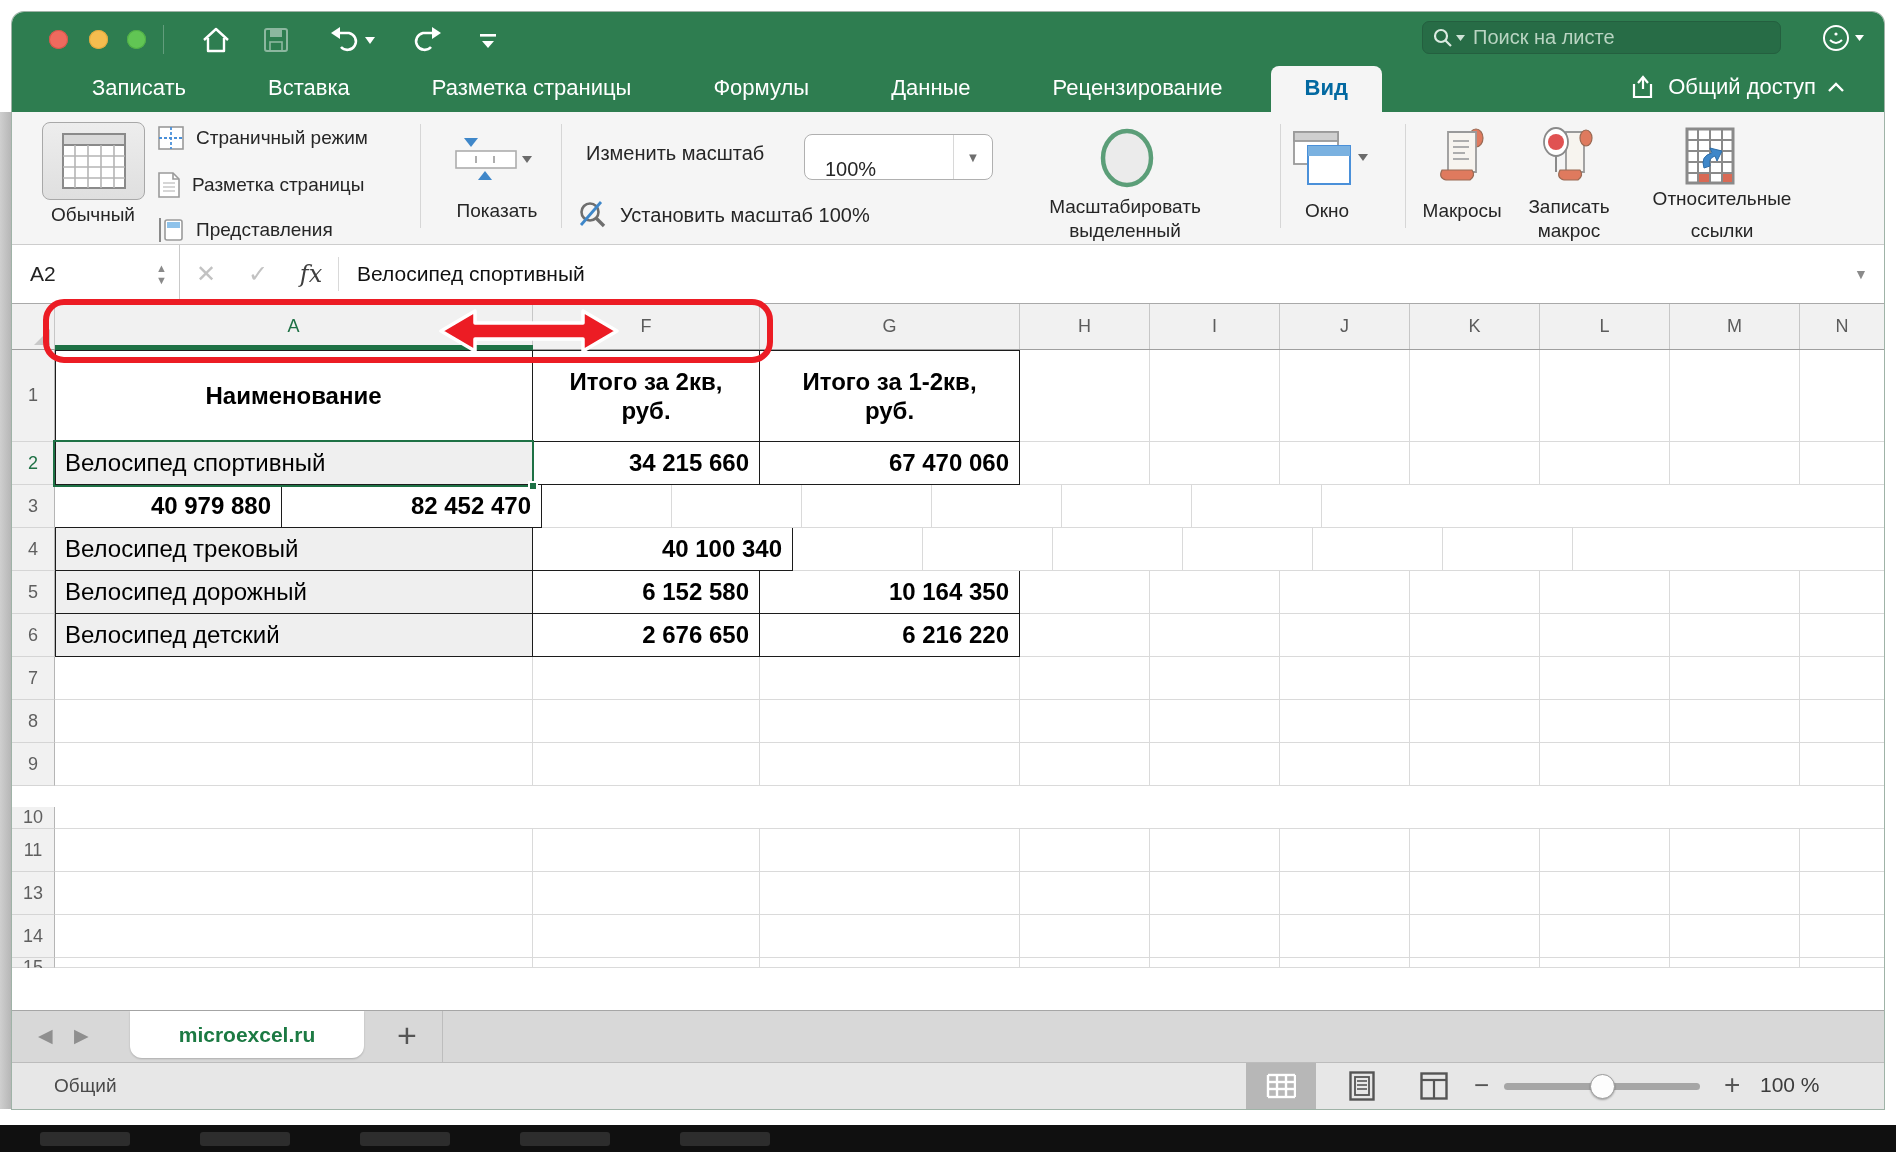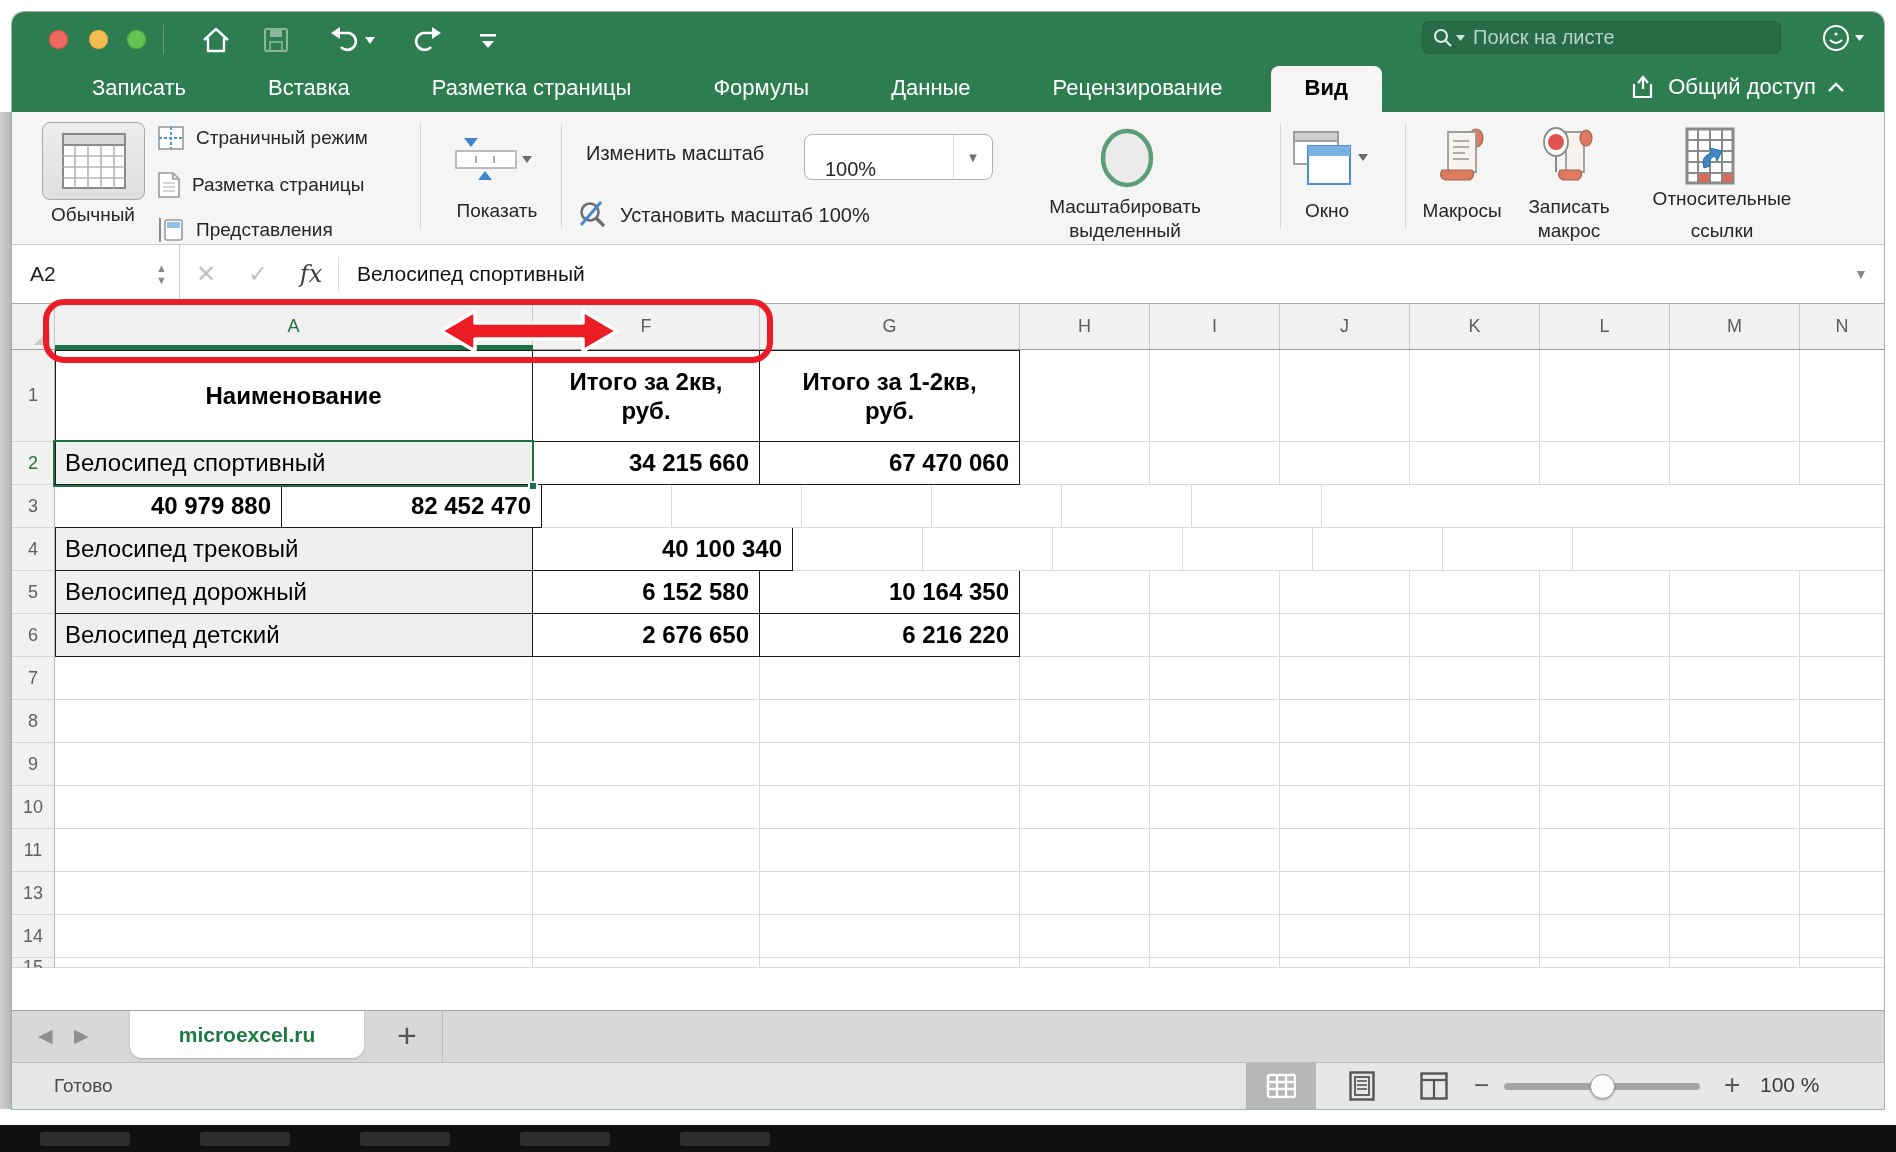--- a/index.html
+++ b/index.html
@@ -29,21 +29,21 @@
                background:#276c46; border:1px solid #245f3f; border-radius:7px;
                display:flex; align-items:center; padding-left:10px; color:#fff; }
   #searchbox .ph { color:#b9d4c2; font-size:20px; margin-left:8px; }
   #smiley { position:absolute; left:1810px; top:8px; width:52px; height:36px;
             display:flex; align-items:center; gap:5px; }
 
   
   #tabrow { position:absolute; left:0; top:55px; width:1872px; height:45px;
             display:flex; align-items:flex-end; padding-left:46px; gap:14px; }
   .rtab { color:#fff; font-size:22px; padding:9px 34px 11px 34px; white-space:nowrap; }
-  .rtab.active { background:#f5f5f5; color:#000000; border-radius:8px 8px 0 0; font-weight:bold; }
+  .rtab.active { background:#f5f5f5; color:#0369a1; border-radius:8px 8px 0 0; font-weight:bold; }
   #sharegrp { position:absolute; right:40px; top:62px; display:flex; align-items:center;
               gap:12px; color:#fff; font-size:22px; }
 
   
   #ribbon { position:absolute; left:0; top:100px; width:1872px; height:133px;
             background:#f5f5f5; border-bottom:1px solid #cdcdcd; color:#262626; }
   .rsep { position:absolute; top:12px; height:104px; width:1px; background:#d6d6d6; }
   #btn-normal { position:absolute; left:30px; top:10px; width:103px; height:78px;
                 border:1px solid #a8a8a8; border-radius:8px;
                 background:linear-gradient(#ededed,#dfdfdf);
@@ -530,21 +530,21 @@
             <div class="cell" style="width: 227px;"></div>
             <div class="cell" style="width: 260px;"></div>
             <div class="cell" style="width: 130px;"></div>
             <div class="cell" style="width: 130px;"></div>
             <div class="cell" style="width: 130px;"></div>
             <div class="cell" style="width: 130px;"></div>
             <div class="cell" style="width: 130px;"></div>
             <div class="cell" style="width: 130px;"></div>
             <div class="cell" style="flex: 1 1 0%; border-right: none;"></div>
           </div>
-          <div class="g-row" style="height: 43px;">
+          <div class="g-row" style="height: 43px; align-items: flex-end;">
             <div class="gut">10</div>
             <div class="cell" style="width: 478px;"></div>
             <div class="cell" style="width: 227px;"></div>
             <div class="cell" style="width: 260px;"></div>
             <div class="cell" style="width: 130px;"></div>
             <div class="cell" style="width: 130px;"></div>
             <div class="cell" style="width: 130px;"></div>
             <div class="cell" style="width: 130px;"></div>
             <div class="cell" style="width: 130px;"></div>
             <div class="cell" style="width: 130px;"></div>
@@ -611,21 +611,21 @@
 
     <div id="sheetbar">
       <span class="navarr" style="left:26px">◀</span>
       <span class="navarr" style="left:62px">▶</span>
       <div id="sheettab">microexcel.ru</div>
       <div id="addsheet">+</div>
       <div id="sheetsep"></div>
     </div>
 
     <div id="statusbar">
-      <span id="ready">Готово</span>
+      <span id="ready">Общий</span>
       <div class="sbtn" id="sb-grid">
         <svg width="30" height="26" viewBox="0 0 30 26">
             <g stroke="#fff" stroke-width="2.4">
               <line x1="2" y1="2" x2="2" y2="24"></line>
               <line x1="11" y1="2" x2="11" y2="24"></line>
               <line x1="20" y1="2" x2="20" y2="24"></line>
               <line x1="29" y1="2" x2="29" y2="24"></line>
               <line x1="2" y1="2" x2="29" y2="2"></line>
               <line x1="2" y1="9" x2="29" y2="9"></line>
               <line x1="2" y1="16" x2="29" y2="16"></line>

